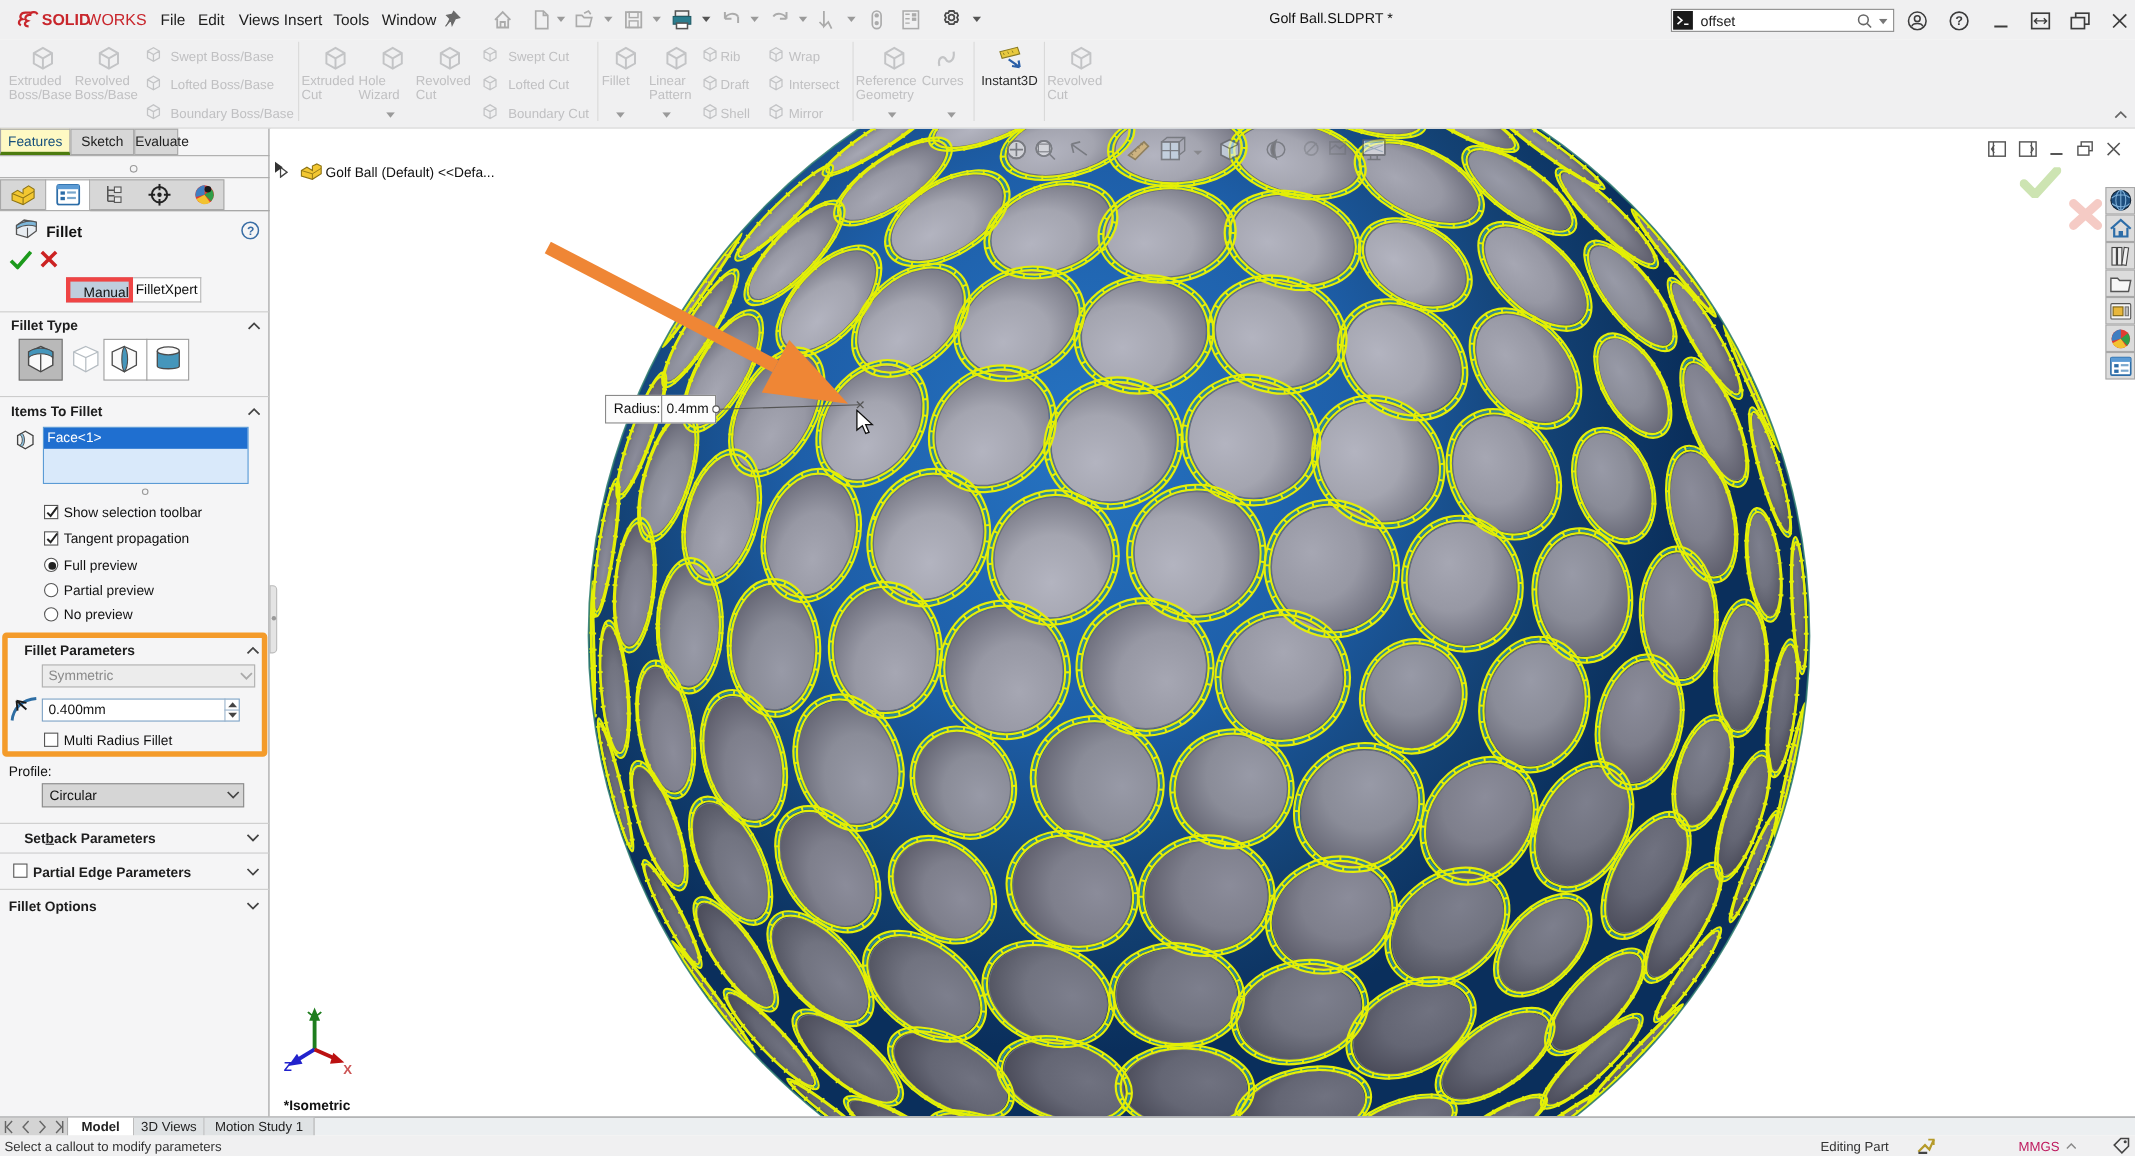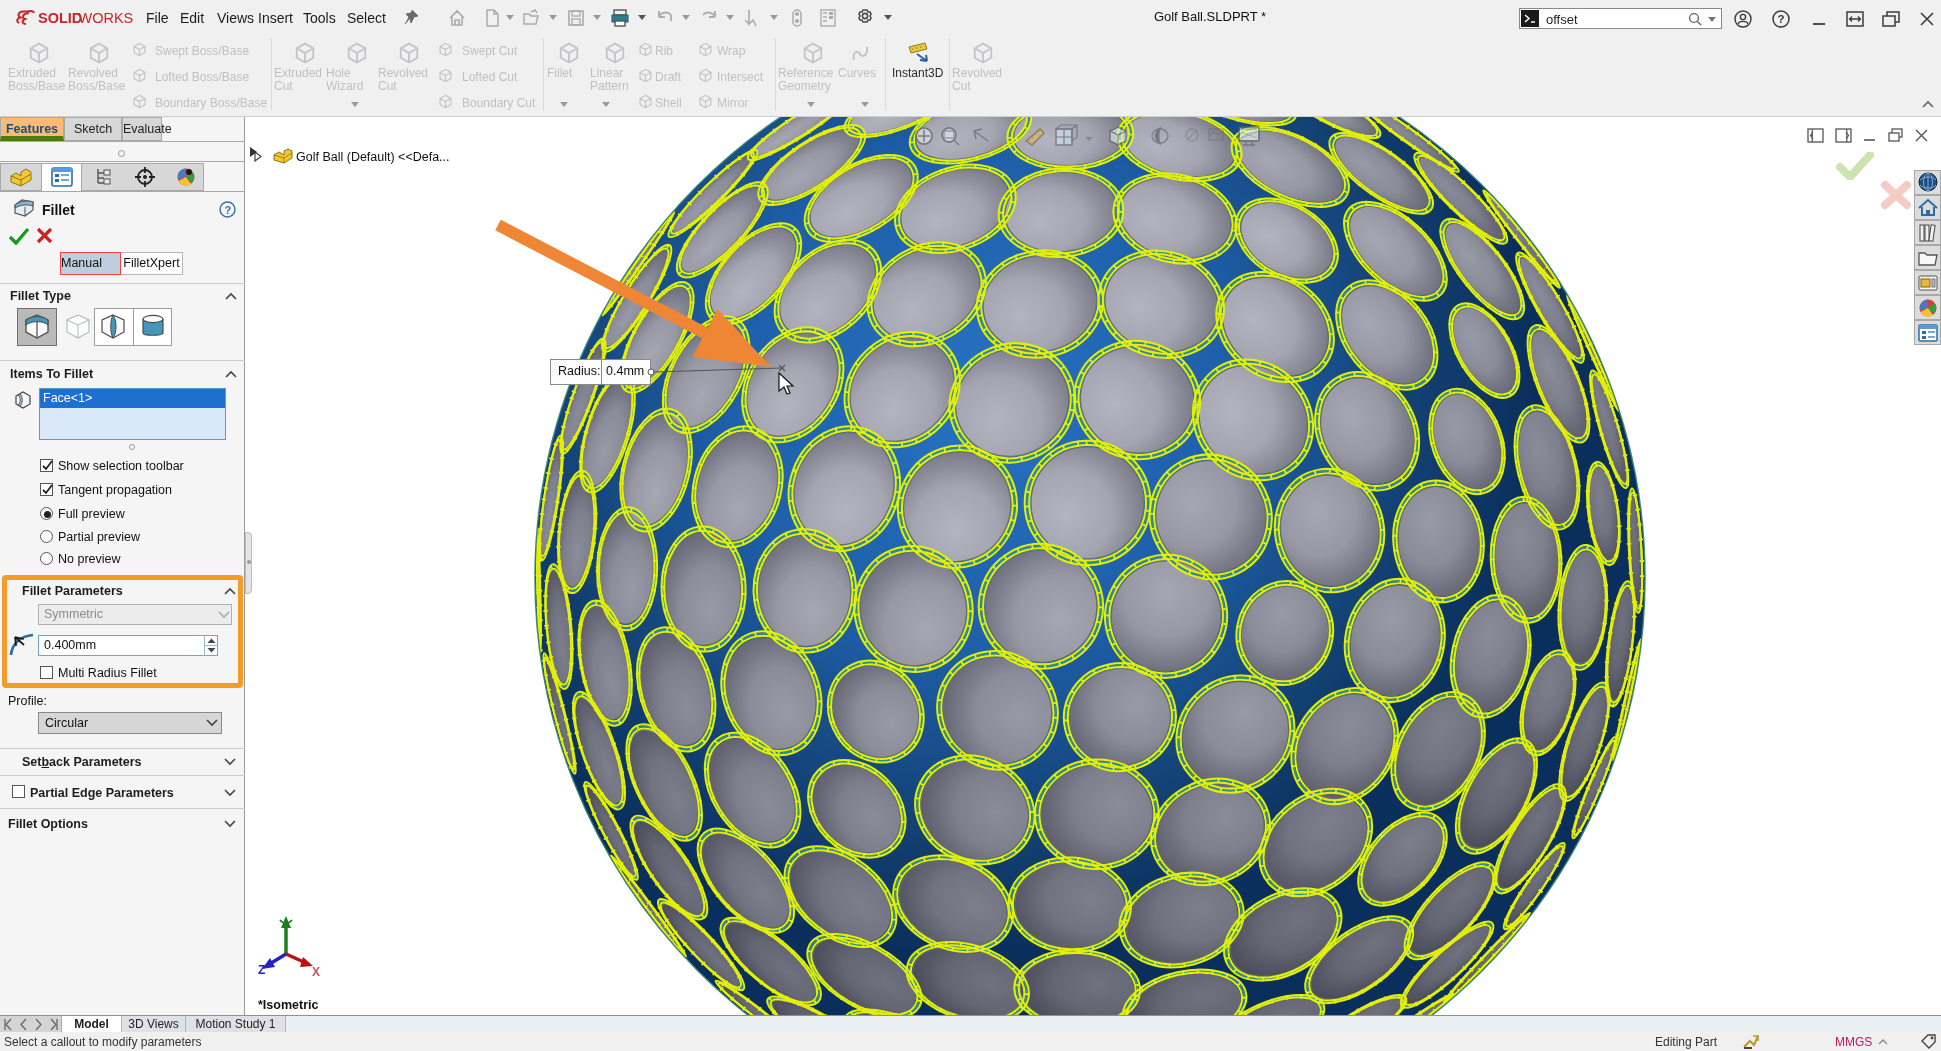--- a/index.html
+++ b/index.html
@@ -28,21 +28,21 @@
         <path d="M12 16 C8 16 7.5 12.5 11 11 C7.5 10 9 5 13.5 5.5 C13.5 2.5 19 2 20 5"></path>
       </g>
 <text x="24" y="15" font-family="Liberation Sans,sans-serif" font-size="14.5" font-weight="bold" fill="#c8262c">SOLID</text>
 <text x="64.5" y="15" font-family="Liberation Sans,sans-serif" font-size="14.5" fill="#c8262c">WORKS</text>
     </svg>
     <div class="menu" style="left:146px">File</div>
     <div class="menu" style="left:180px">Edit</div>
     <div class="menu" style="left:217px">Views</div>
     <div class="menu" style="left:258px">Insert</div>
     <div class="menu" style="left:303px">Tools</div>
-    <div class="menu" style="left:347px">Select</div>
+    <div class="menu" style="left:347px">Window</div>
     <svg class="abs" style="left:402px;top:8px" width="18" height="18">
       <path d="M10 2 L16 8 L12 9 L9 15 L8 10 L3 16 M8 10 L4 6 L9 5 Z" fill="#6a6a6a" stroke="#6a6a6a" stroke-width="1"></path>
     </svg>
     <svg class="abs" style="left:447px;top:8px" width="20" height="20" viewBox="0 0 20 20">
       <path d="M3 10 L10 3 L17 10 M5 9 V17 H15 V9 M8 17 V12 H12 V17" fill="none" stroke="#ababab" stroke-width="1.6"></path>
     </svg>
     <svg class="abs" style="left:482px;top:8px" width="20" height="20" viewBox="0 0 20 20">
       <path d="M5 2 H12 L16 6 V18 H5 Z M12 2 V6 H16" fill="none" stroke="#ababab" stroke-width="1.5"></path>
     </svg>
     <svg class="abs" style="left:506px;top:15px" width="9" height="6">
@@ -286,21 +286,21 @@
       <path d="M0 0 L8 0 L4 5 Z" fill="#9a9a9a"></path>
     </svg>
     <svg class="abs" style="left:861px;top:66px" width="9" height="6">
       <path d="M0 0 L8 0 L4 5 Z" fill="#9a9a9a"></path>
     </svg>
     <svg class="abs" style="left:1922px;top:64px" width="12" height="8">
       <path d="M1 7 L6 2 L11 7" fill="none" stroke="#666" stroke-width="1.6"></path>
     </svg>
   </div>
 <div id="lpanel">
-    <div class="tab" style="left:0px;width:64px;background:#fdba74;border-bottom:5px solid #4d7c0f;font-weight:bold;color:#17507c">Features</div>
+    <div class="tab" style="left:0px;width:64px;background:#fef9c3;border-bottom:3px solid #4d7c0f;font-weight:normal;color:#17507c">Features</div>
     <div class="tab" style="left:64px;width:58px">Sketch</div>
     <div class="tab" style="left:122px;width:40px">Evaluate</div>
     <div class="abs" style="left:0;top:24px;width:245px;height:1px;background:#aaa"></div>
     <div class="abs" style="left:118px;top:33px;width:7px;height:7px;border:1px solid #9a9a9a;border-radius:50%"></div>
     <div class="abs" style="left:0;top:44px;width:245px;height:1px;background:#aaa"></div>
     <div class="abs" style="left:0px;top:46px;width:204px;height:28px;background:#d7d7d7;border:1px solid #a8a8a8"></div>
     <div class="abs" style="left:41px;top:46px;width:41px;height:28px;background:#fff;border:1px solid #a8a8a8;border-bottom:none"></div>
     <svg class="abs" style="left:8px;top:51px" width="26" height="19" viewBox="0 0 26 19">
       <path d="M3 8 L8 5 L13 8 L13 4 L18 1 L23 4 L23 12 L13 18 L3 14 Z" fill="#f3c731" stroke="#8d7415" stroke-width="1"></path>
       <path d="M3 8 L13 12 L23 6 M13 12 L13 18" fill="none" stroke="#8d7415" stroke-width="1"></path>
@@ -341,21 +341,21 @@
     <svg class="abs" style="left:219px;top:84px" width="17" height="17">
       <circle cx="8.5" cy="8.5" r="7.5" fill="none" stroke="#3a6ea5" stroke-width="1.4"></circle>
       <text x="5.5" y="12.5" font-size="11" font-weight="bold" fill="#3a6ea5" font-family="Liberation Sans,sans-serif">?</text>
     </svg>
     <svg class="abs" style="left:8px;top:110px" width="22" height="18">
       <path d="M2 10 L8 16 L20 2" fill="none" stroke="#1c9a1c" stroke-width="3.4"></path>
     </svg>
     <svg class="abs" style="left:36px;top:110px" width="18" height="18">
       <path d="M2 2 L15 15 M15 2 L2 15" stroke="#cc2222" stroke-width="3.2"></path>
     </svg>
-    <div class="abs" style="left:60px;top:135px;width:61px;height:23px;background:#bfcedd;border:1px solid #ef4444;font-size:12.5px;text-align:left;line-height:21px;color:#111">Manual</div>
+    <div class="abs" style="left:60px;top:135px;width:61px;height:23px;background:#bfcedd;border:4px solid #ef4444;font-size:12.5px;text-align:right;line-height:21px;color:#111">Manual</div>
     <div class="abs" style="left:121px;top:135px;width:62px;height:23px;background:#fdfdfd;border:1px solid #b5b5b5;border-left:none;font-size:12.5px;text-align:center;line-height:21px;color:#111">FilletXpert</div>
     <div class="sep" style="top:166px"></div>
     <div class="sect" style="left:10px;top:172px">Fillet Type</div>
     <svg class="abs" style="left:225px;top:175px" width="12" height="8">
       <path d="M1 7 L6 2 L11 7" fill="none" stroke="#444" stroke-width="1.6"></path>
     </svg>
     <div class="abs" style="left:17px;top:191px;width:40px;height:38px;background:#b9b9b9;border:1px solid #6f6f6f"></div>
     <svg class="abs" style="left:22px;top:195px" width="30" height="30" viewBox="0 0 30 30">
       <path d="M15 3 L26 8 L26 20 L15 26 L4 20 L4 8 Z" fill="#fafafa" stroke="#4b4b4b" stroke-width="1.3"></path>
       <path d="M4 8 C9 3.5 21 3.5 26 8 L26 13 C21 8.5 9 8.5 4 13 Z" fill="#4596bb" stroke="#4b4b4b" stroke-width="1"></path>

